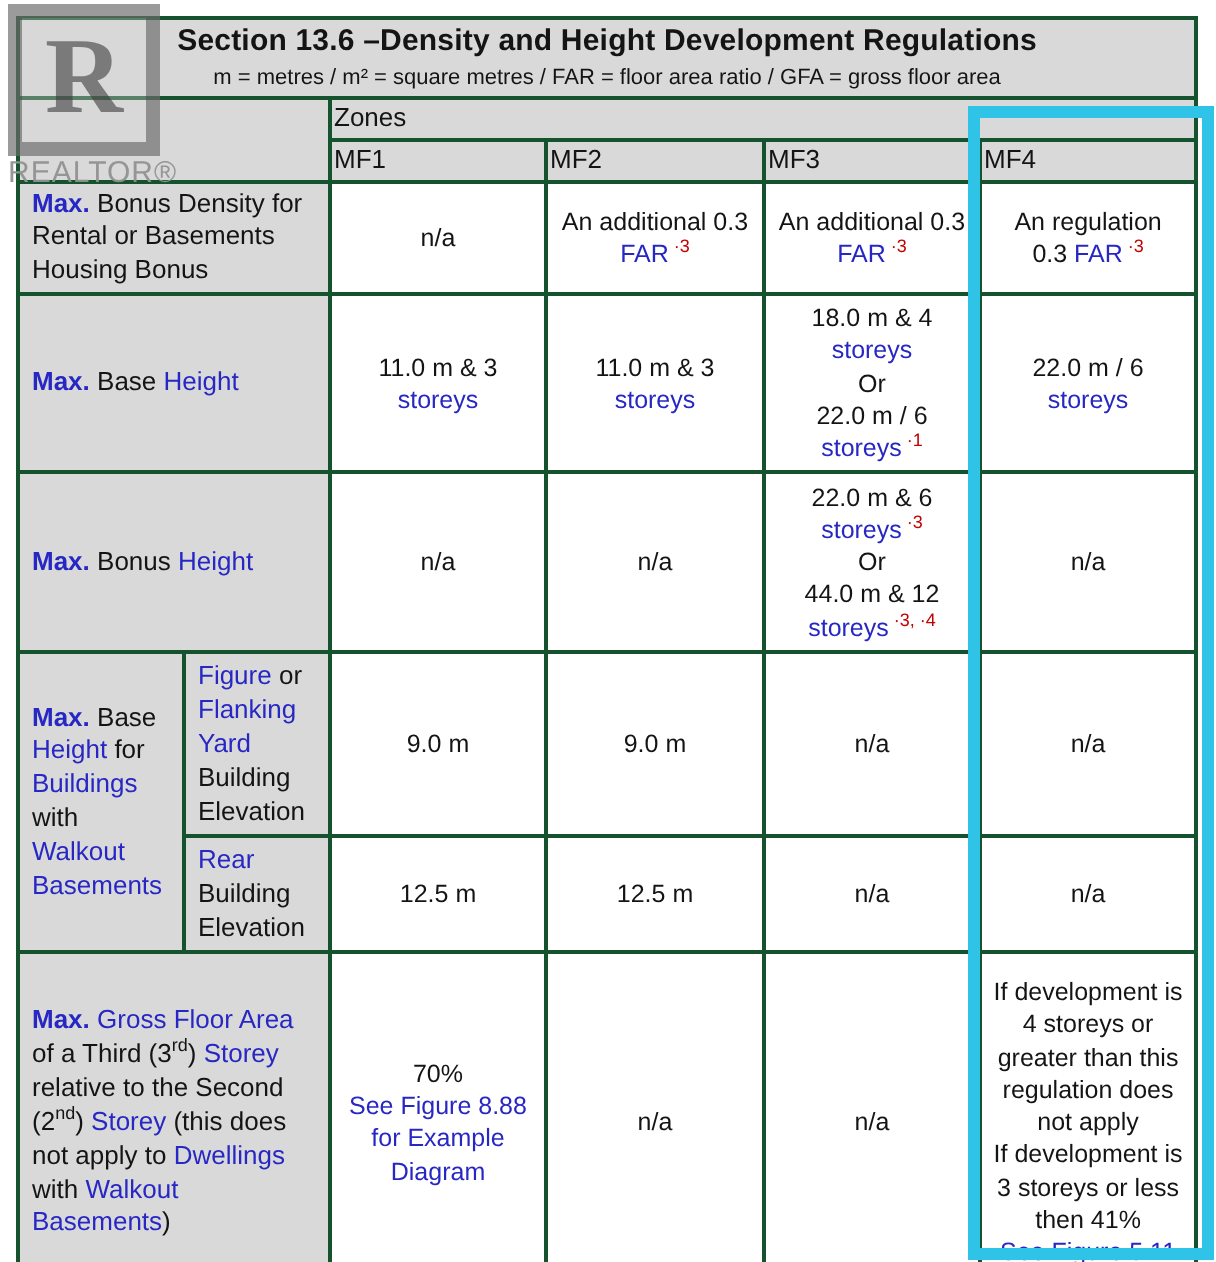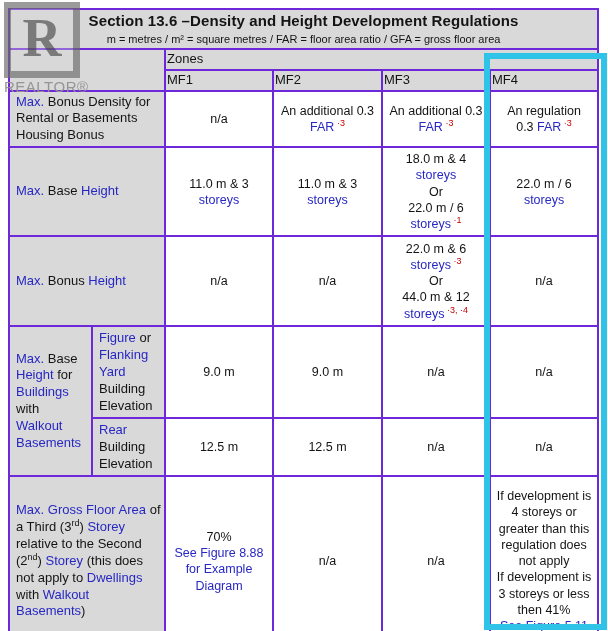--- a/index.html
+++ b/index.html
@@ -1,31 +1,31 @@
 <!DOCTYPE html>
 <html><head>
 <meta charset="utf-8">
 <style>
   html,body{margin:0;padding:0;background:#fff;}
   #page{position:relative;width:608px;height:631px;overflow:hidden;background:#fff;
         font-family:"Liberation Sans",sans-serif;color:#141414;}
   table{border-collapse:collapse;table-layout:fixed;width:589px;position:absolute;
         left:8px;top:8px;background:#fff;}
-  td{border:2px solid #6d28d9;box-sizing:border-box;font-size:12.5px;line-height:1.3;
+  td{border:2px solid #14532d;box-sizing:border-box;font-size:12.5px;line-height:1.3;
      vertical-align:middle;overflow:hidden;}
   .gray{background:#d9d9d9;}
   .title-cell{text-align:center;padding:1px 0 2px 0;}
   .title{font-weight:bold;font-size:15px;letter-spacing:.1px;}
   .subtitle{font-size:11px;margin-top:1px;}
   .colhead{text-align:left;font-size:13px;}
   .lbl{background:#d9d9d9;text-align:left;padding:2px 3px 2px 6px;font-size:13px;}
   .cell{text-align:center;padding:2px 4px;background:#fff;}
   .blue{color:#2727c4;}
   .red{color:#c40000;}
-  .bold{font-weight:normal;}
+  .bold{font-weight:bold;}
   sup{font-size:9px;line-height:0;}
   .highlight-box{position:absolute;left:484px;top:53px;width:123px;height:577px;
      border:6px solid #2fc4e7;box-sizing:border-box;z-index:5;pointer-events:none;}
   .logo-wrap{position:absolute;left:4px;top:2px;z-index:6;pointer-events:none;}
   .logo-box{width:62px;height:62px;border:7px solid rgba(70,70,70,.5);
      background:rgba(215,215,215,.35);display:flex;align-items:center;justify-content:center;
      box-sizing:content-box;}
   .logo-r{font-family:"Liberation Serif",serif;font-weight:bold;font-size:54px;
      color:rgba(60,60,60,.6);line-height:1;transform:translateY(-2px);}
   .logo-text{font-size:15px;color:rgba(145,145,145,.95);letter-spacing:.5px;margin-top:0;}

